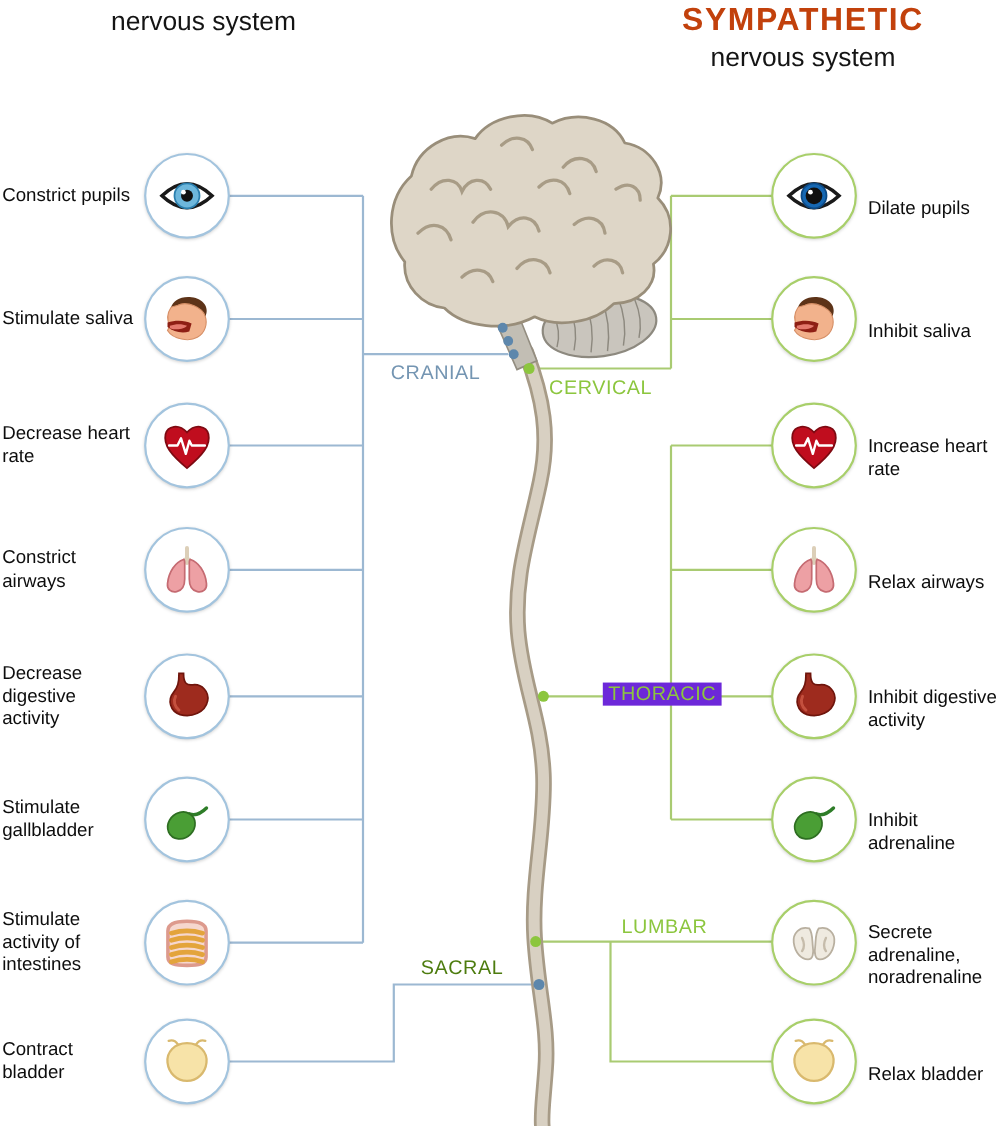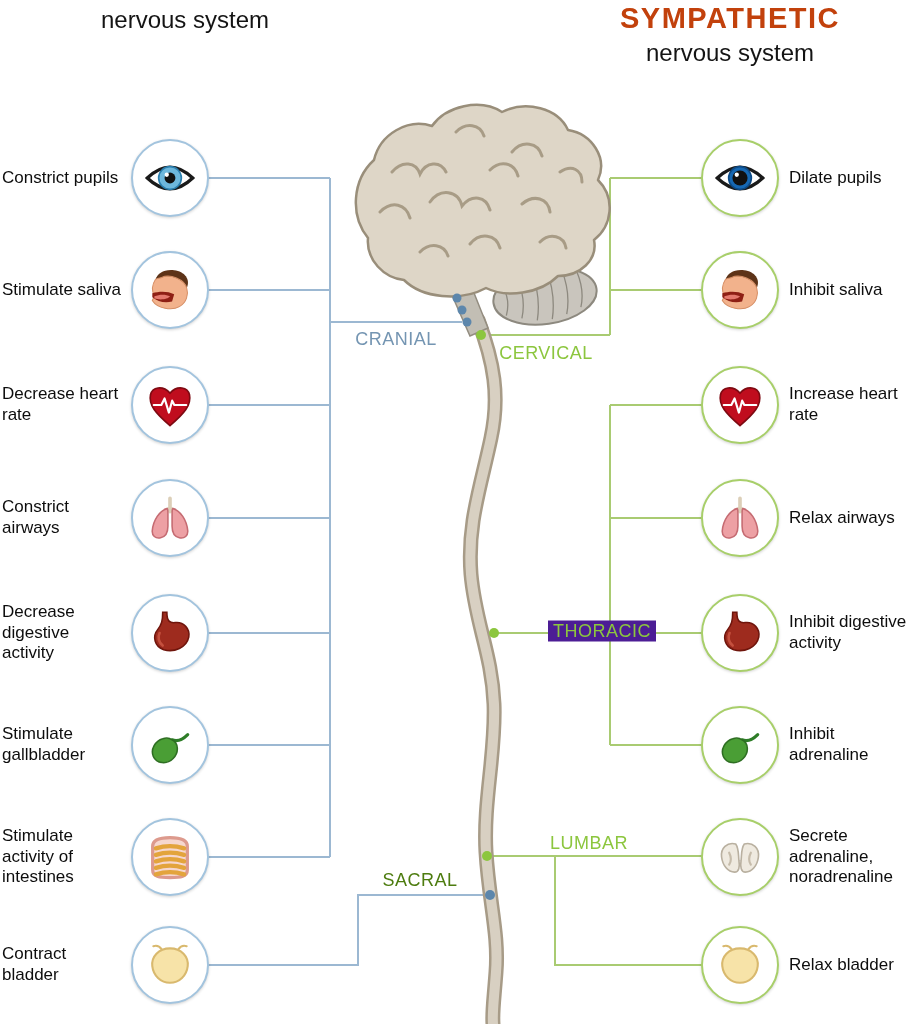--- a/index.html
+++ b/index.html
@@ -17,26 +17,26 @@
     background:#fff; display:flex; align-items:center; justify-content:center;
     z-index:2; box-shadow:0 1px 3px rgba(0,0,0,.18);
   }
   .blue-ring  { border:2px solid #a3c4de; }
   .green-ring { border:2px solid #a8cf6a; }
   .row-label {
     position:absolute; text-align:left; font-size:17px; line-height:1.22;
     color:#0d0d0d; transform:translateY(-50%); z-index:2;
   }
   .row-label.left-col  { left:2px;  width:122px; }
-  .row-label.right-col { left:789px; width:119px; }
+  .row-label.right-col { left:789px; width:119px;margin-top:12px; }
   .spine-label {
     position:absolute; font-size:18px; letter-spacing:.5px; z-index:2;
     transform:translate(-50%,-50%); white-space:nowrap;
   }
-  .spine-label.on-line { background:#4c1d95; padding:0 5px; }
+  .spine-label.on-line { background:#6d28d9; padding:0 5px; }
 </style>
 </head>
 <body>
 
 <div class="canvas">
 
   <svg class="bg-svg" width="912" height="1024" viewBox="0 0 912 1024">
 
     <g stroke="#9cb8d2" stroke-width="2" fill="none">
       <path d="M208 178 H330 M208 290 H330 M208 405 H330 M208 518 H330 M208 633 H330 M208 745 H330 M208 857 H330"></path>
@@ -85,21 +85,21 @@
     <div class="title-sub">nervous system</div>
   </div>
   <div class="title-block" style="left:550px; top:2px; width:360px">
     <div class="title-main" style="color: #c2410c;">SYMPATHETIC</div>
     <div class="title-sub">nervous system</div>
   </div>
 
   <div class="spine-label" style="left: 396px; top: 339px; color: rgb(116, 149, 178);">CRANIAL</div>
   <div class="spine-label" style="left: 546px; top: 353px; color: rgb(140, 198, 62);">CERVICAL</div>
   <div class="spine-label on-line" style="left: 602px; top: 631px; color: rgb(140, 198, 62);">THORACIC</div>
-  <div class="spine-label" style="left: 589px; top: 843px; color: rgb(140, 198, 62);">LUMBAR</div>
+  <div class="spine-label" style="left: 604px; top: 843px; color: rgb(140, 198, 62);">LUMBAR</div>
   <div class="spine-label" style="left: 420px; top: 880px; color: #4d7c0f;">SACRAL</div>
 
   <div class="row-label left-col" style="top:178px">Constrict pupils</div>
   <div class="organ-circle blue-ring" style="left:131px; top:139px">
     <svg viewBox="0 0 48 48" width="52" height="52">
       <path d="M3 24 Q24 4 45 24 Q24 44 3 24 Z" fill="#fff" stroke="#1a1a1a" stroke-width="3"></path>
       <circle cx="24" cy="24" r="10.5" fill="#6db7dc" stroke="#2b7fae" stroke-width="1.5"></circle>
       <circle cx="24" cy="24" r="5" fill="#111"></circle>
       <circle cx="21" cy="21" r="2" fill="#fff"></circle>
     </svg>

